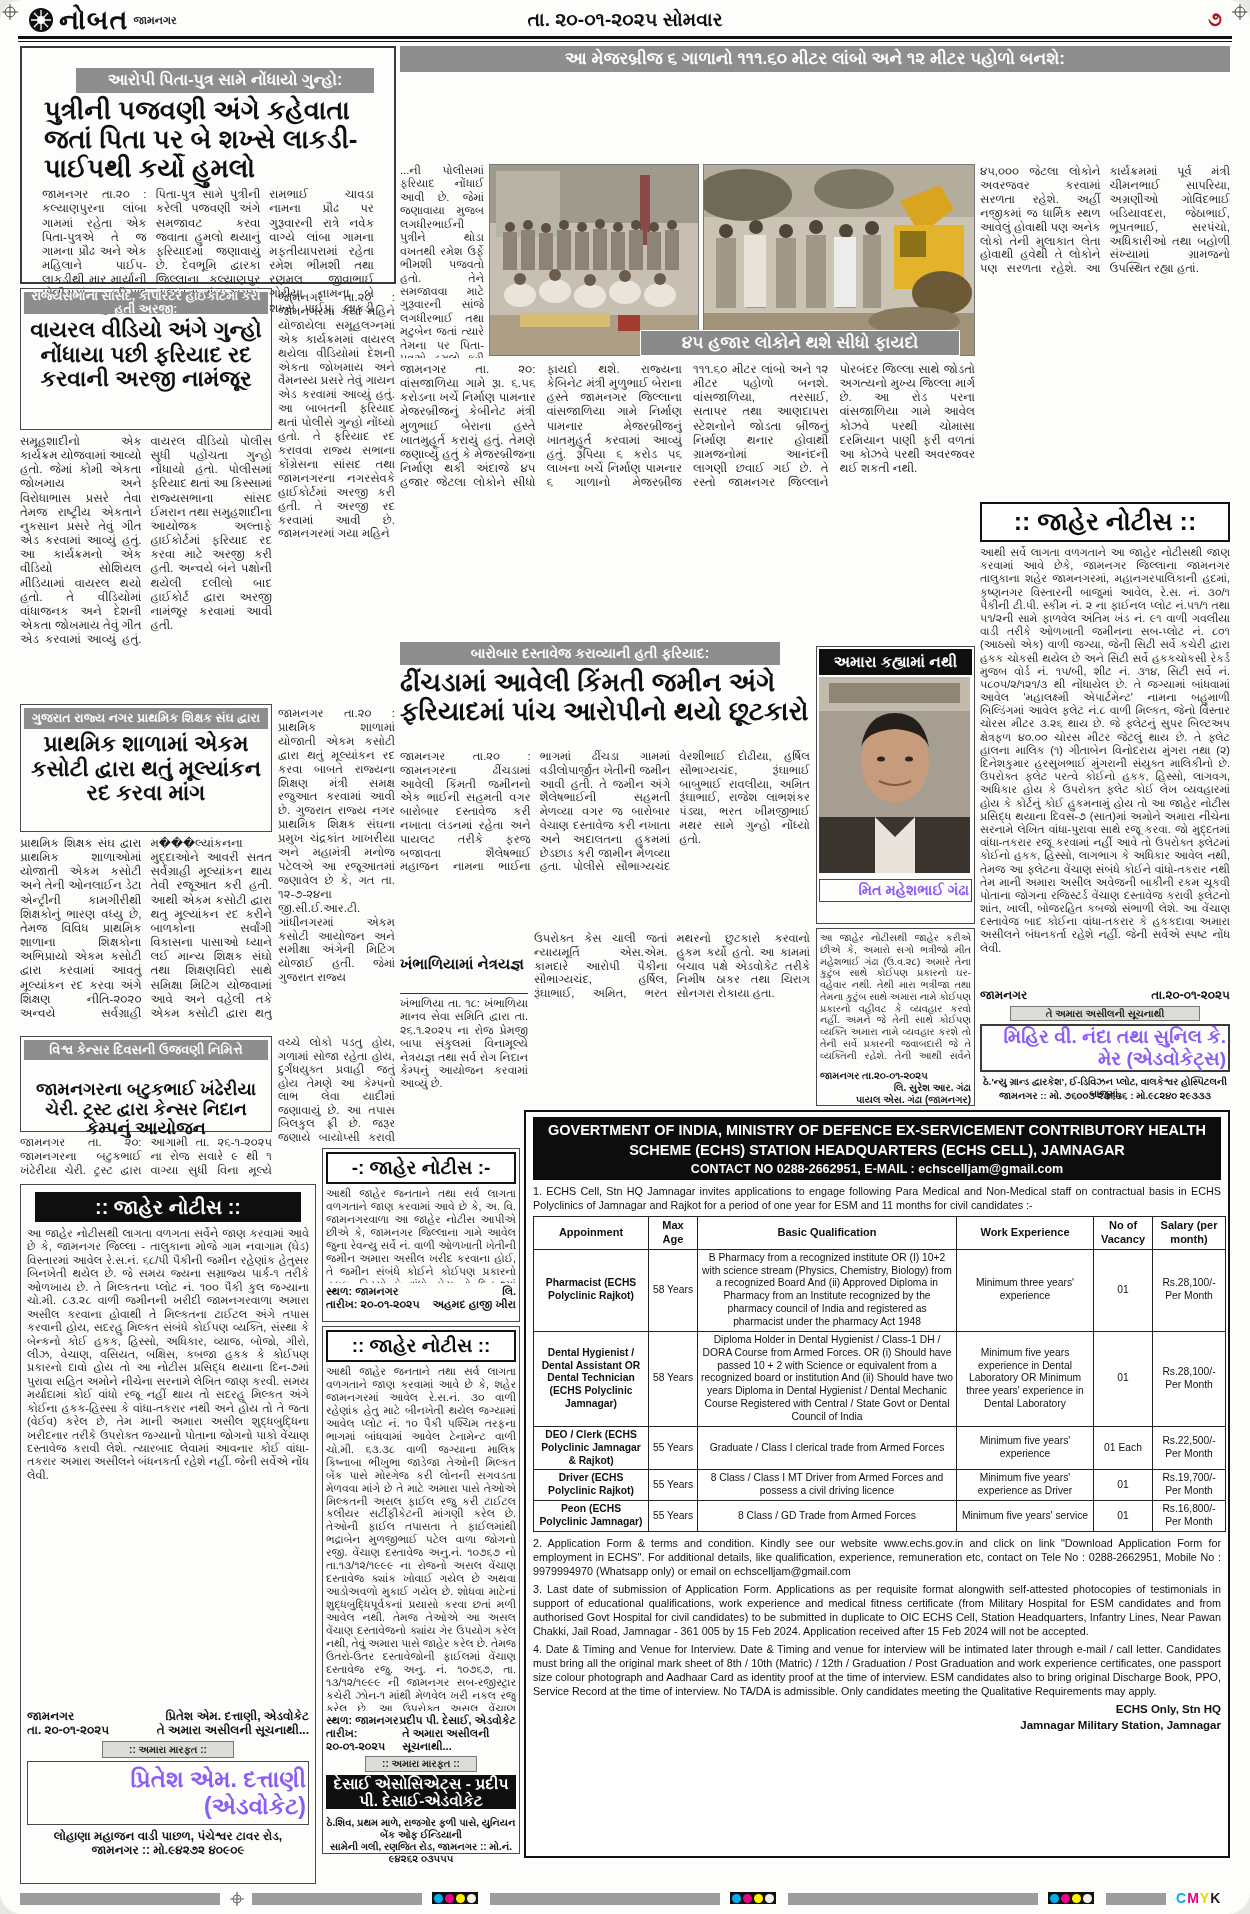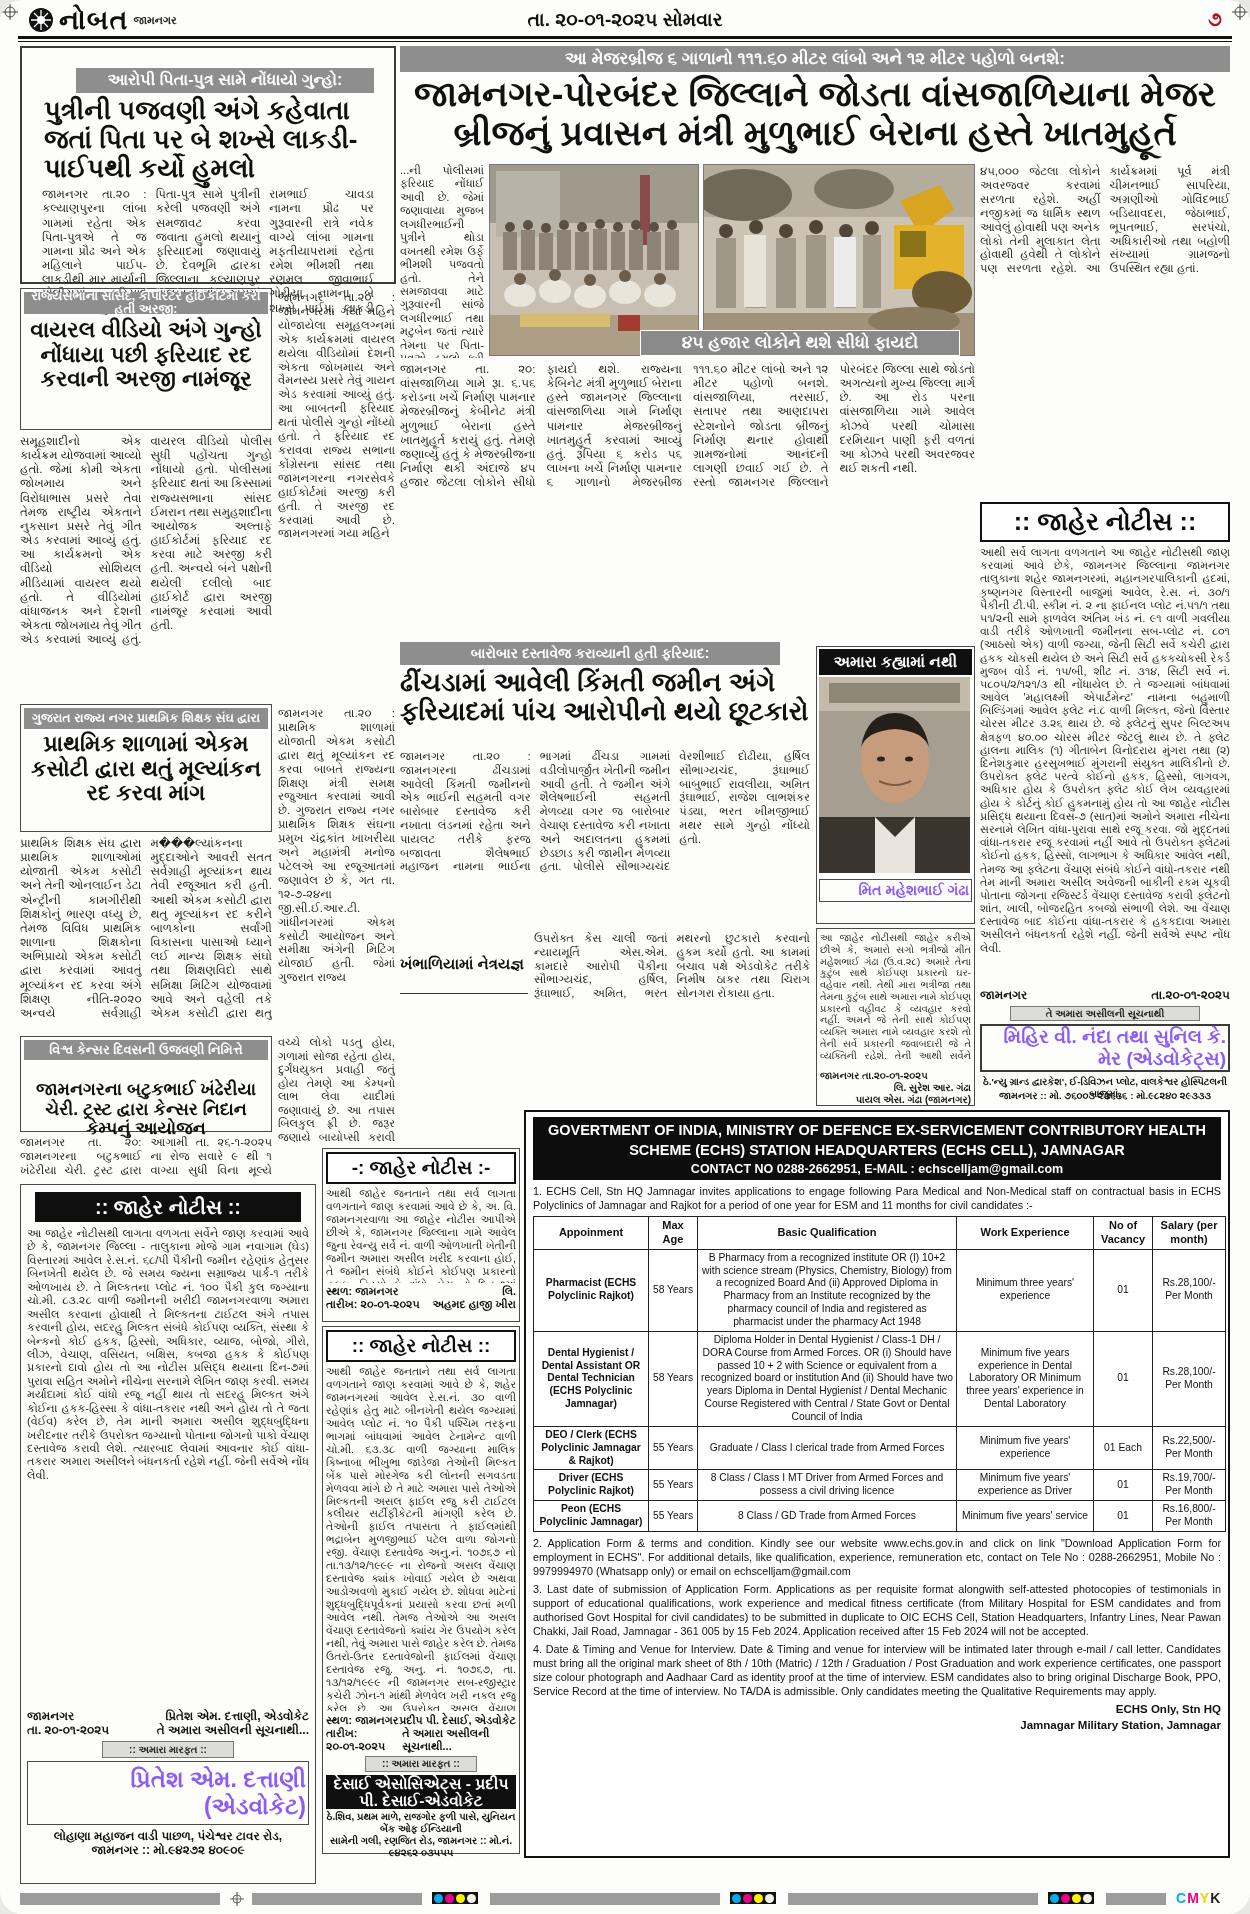--- a/index.html
+++ b/index.html
@@ -143,26 +143,25 @@
     <div class="sig-row" style="font-size:11px;margin-top:3px">
       <span>સ્થળ: જામનગર</span>
       <span>પ્રદીપ પી. દેસાઈ, એડવોકેટ</span>
     </div>
     <div class="sig-row" style="font-size:11px">
       <span>તારીખ: ૨૦-૦૧-૨૦૨૫</span>
       <span>તે અમારા અસીલની સૂચનાથી...</span>
     </div>
     <div class="tab" style="width:110px;height:14px;margin:3px auto 0 auto">:: અમારા મારફત ::</div>
     <div class="blackbar" style="height:34px;font-size:15.5px;margin-top:3px;text-align:center;line-height:1.1">દેસાઈ એસોસિએટ્સ - પ્રદીપ પી. દેસાઈ-એડવોકેટ</div>
-    <div class="addr" style="font-size:10px;font-weight:bold;margin-top:2px">ઠે.શિવ, પ્રથમ માળે, રાજગોર ફળી પાસે, યુનિયન બેંક ઓફ ઈન્ડિયાની</div>
+    <div class="addr" style="font-size:10px;font-weight:bold;margin-top:8px">ઠે.શિવ, પ્રથમ માળે, રાજગોર ફળી પાસે, યુનિયન બેંક ઓફ ઈન્ડિયાની</div>
     <div class="addr" style="font-size:10px;font-weight:bold">સામેની ગલી, રણજિત રોડ, જામનગર :: મો.નં. ૯૪૨૬૨ ૦૩૫૫૫</div>
   </div>
 
   <div class="abs kicker" style="left:400px;top:46px;width:830px;height:26px;font-size:17px">આ મેજરબ્રીજ ૬ ગાળાનો ૧૧૧.૬૦ મીટર લાંબો અને ૧૨ મીટર પહોળો બનશે:</div>
-  <div class="abs headline" style="left:400px;top:74px;width:830px;height:86px;font-size:35px;text-align:center">જામનગર-પોરબંદર જિલ્લાને જોડતા વાંસજાળિયાના મેજર બ્રીજનું પ્રવાસન મંત્રી મુળુભાઈ બેરાના હસ્તે ખાતમુહૂર્ત</div>
 
   <div class="abs body-txt" style="left:400px;top:164px;width:84px;height:194px;font-size:11.2px">...ની પોલીસમાં ફરિયાદ નોંધાઈ આવી છે. જેમાં જણાવાયા મુજબ લગધીરભાઈની પુત્રીને થોડા વખતથી રમેશ ઉર્ફે ભીમશી પજવતો હતો. તેને સમજાવવા માટે ગુરૂવારની સાંજે લગધીરભાઈ તથા મટુબેન જતાં ત્યારે તેમના પર પિતા-પુત્રએ હુમલો કરી માર માર્યો હતો. પોલીસે ગુન્હો નોંધી તપાસ આદરી છે.</div>
 
   <div class="abs" style="left:489px;top:164px;width:210px;height:192px;border:1px solid #777">
     <svg width="208" height="190" viewBox="0 0 208 190">
       <rect width="208" height="190" fill="#c7c0b2"></rect>
       <rect width="208" height="58" fill="#a09a8c"></rect>
       <rect x="6" y="6" width="64" height="66" fill="#b8b3a7"></rect>
       <rect x="150" y="10" width="10" height="70" fill="#8a4a4a"></rect>
       <g fill="#5a4f42">
@@ -270,20 +269,21 @@
   <div class="abs boxed" style="left:816px;top:928px;width:159px;height:178px;padding:3px">
     <div class="body-txt" style="height:128px;font-size:9.8px">આ જાહેર નોટીસથી જાહેર કરીએ છીએ કે, અમારો સગો ભત્રીજો મીત મહેશભાઈ ગંઢા (ઉ.વ.૨૮) અમારે તેના કુટુંબ સાથે કોઈપણ પ્રકારનો ઘર-વહેવાર નથી. તેથી મારા ભત્રીજા તથા તેમના કુટુંબ સાથે અમારા નામે કોઈપણ પ્રકારનો વહીવટ કે વ્યવહાર કરવો નહીં. અમને જે તેની સાથે કોઈપણ વ્યક્તિ અમારા નામે વ્યવહાર કરશે તો તેની સર્વે પ્રકારની જવાબદારી જે તે વ્યક્તિની રહેશે. તેની આથી સર્વેને જાણ કરવામાં આવેલ છે.</div>
     <div style="font-weight:bold;font-size:10px;margin-top:10px">જામનગર તા.૨૦-૦૧-૨૦૨૫</div>
     <div style="font-weight:bold;font-size:10px;text-align:right">લિ. સુરેશ આર. ગંઢા</div>
     <div style="font-weight:bold;font-size:10px;text-align:right">પાયલ એસ. ગંઢા (જામનગર)</div>
   </div>
 
   <div class="abs body-txt cols2" style="left:534px;top:932px;width:276px;height:170px;font-size:11.5px">ઉપરોક્ત કેસ ચાલી જતાં ન્યાયમૂર્તિ એસ.એમ. કામદારે આરોપી પૈકીના સૌભાગ્યચંદ, હર્ષિલ, રૂંઘાભાઈ, અમિત, ભરત મથરનો છુટકારો કરવાનો હુકમ કર્યો હતો. આ કામમાં બચાવ પક્ષે એડવોકેટ તરીકે નિમીષ ઠાકર તથા ચિરાગ સોનગરા રોકાયા હતા.</div>
   <div class="abs" style="left:400px;top:956px;width:128px;height:150px">
     <div class="headline" style="font-size:15px;border-bottom:1.5px solid #333;padding-bottom:20px">ખંભાળિયામાં નેત્રયજ્ઞ</div>
+    <div class="body-txt" style="height:124px;font-size:11.2px;margin-top:3px">ખંભાળિયા તા. ૧૮: ખંભાળિયા માનવ સેવા સમિતિ દ્વારા તા. ૨૬.૧.૨૦૨૫ ના રોજ પ્રેમજી બાપા સંકુલમાં વિનામૂલ્યે નેત્રયજ્ઞ તથા સર્વ રોગ નિદાન કેમ્પનું આયોજન કરવામાં આવ્યું છે.</div>
   </div>
 
   <div class="abs notice-head" style="left:980px;top:502px;width:250px;height:40px;font-size:25px">:: જાહેર નોટીસ ::</div>
   <div class="abs body-txt" style="left:980px;top:546px;width:250px;height:440px;font-size:11px">આથી સર્વે લાગતા વળગતાને આ જાહેર નોટીસથી જાણ કરવામાં આવે છેકે, જામનગર જિલ્લાના જામનગર તાલુકાના શહેર જામનગરમાં, મહાનગરપાલિકાની હદમાં, કૃષ્ણનગર વિસ્તારની બાજુમાં આવેલ, રે.સ. નં. ૩૦/૧ પૈકીની ટી.પી. સ્કીમ નં. ૨ ના ફાઈનલ પ્લોટ નં.૫૧/૧ તથા ૫૧/૨ની સામે ફાળવેલ અંતિમ ખંડ નં. ૯૧ વાળી ગવલીયા વાડી તરીકે ઓળખાતી જમીનના સબ-પ્લોટ નં. ૮૦૧ (આઠસો એક) વાળી જગ્યા, જેની સિટી સર્વે કચેરી દ્વારા હકક ચોકસી થયેલ છે અને સિટી સર્વે હકકચોકસી રેકર્ડ મુજબ વોર્ડ નં. ૧૫/બી, શીટ નં. ૩૧૪, સિટી સર્વે નં. ૫૮૦૫/૨/૧૨૧/૩ થી નોંધાયેલ છે. તે જગ્યામાં બાંધવામાં આવેલ 'મહાલક્ષ્મી એપાર્ટમેન્ટ' નામના બહુમાળી બિલ્ડિંગમાં આવેલ ફ્લેટ નં.૮ વાળી મિલ્કત, જેનો વિસ્તાર ચોરસ મીટર ૩.૨૬ થાય છે. જે ફ્લેટનું સુપર બિલ્ટઅપ ક્ષેત્રફળ ૪૦.૦૦ ચોરસ મીટર જેટલું થાય છે. તે ફ્લેટ હાલના માલિક (૧) ગીતાબેન વિનોદરાય મુંગરા તથા (૨) દિનેશકુમાર હરસુખભાઈ મુંગરાની સંયુક્ત માલિકીનો છે. ઉપરોક્ત ફ્લેટ પરત્વે કોઈનો હકક, હિસ્સો, લાગવગ, અધિકાર હોય કે ઉપરોક્ત ફ્લેટ કોઈ લેખ વ્યવહારમાં હોય કે કોર્ટનું કોઈ હુકમનામું હોય તો આ જાહેર નોટીસ પ્રસિદ્ધ થયાના દિવસ-૭ (સાત)માં અમોને અમારા નીચેના સરનામે લેખિત વાંધા-પુરાવા સાથે રજૂ કરવા. જો મુદ્દતમાં વાંધા-તકરાર રજૂ કરવામાં નહીં આવે તો ઉપરોક્ત ફ્લેટમાં કોઈનો હકક, હિસ્સો, લાગભાગ કે અધિકાર આવેલ નથી, તેમજ આ ફ્લેટના વેંચાણ સંબંધે કોઈને વાંધો-તકરાર નથી તેમ માની અમારા અસીલ અવેજની બાકીની રકમ ચૂકવી પોતાના જોગના રજિસ્ટર્ડ વેંચાણ દસ્તાવેજ કરાવી ફ્લેટનો શાંત, ખાલી, બોજરહિત કબજો સંભાળી લેશે. આ વેંચાણ દસ્તાવેજ બાદ કોઈના વાંધા-તકરાર કે હકકદાવા અમારા અસીલને બંધનકર્તા રહેશે નહીં. જેની સર્વેએ સ્પષ્ટ નોંધ લેવી.</div>
   <div class="abs sig-row" style="left:980px;top:988px;width:250px;font-size:12px">
     <span>જામનગર</span>
     <span>તા.૨૦-૦૧-૨૦૨૫</span>
   </div>
   <div class="abs tab" style="left:1010px;top:1006px;width:190px;height:15px">તે અમારા અસીલની સૂચનાથી</div>
   <div class="abs firm-big boxed2" style="left:980px;top:1024px;width:250px;height:48px;font-size:19px;display:flex;align-items:center;justify-content:center;padding:2px">મિહિર વી. નંદા તથા સુનિલ કે. મેર (એડવોકેટ્સ)</div>

